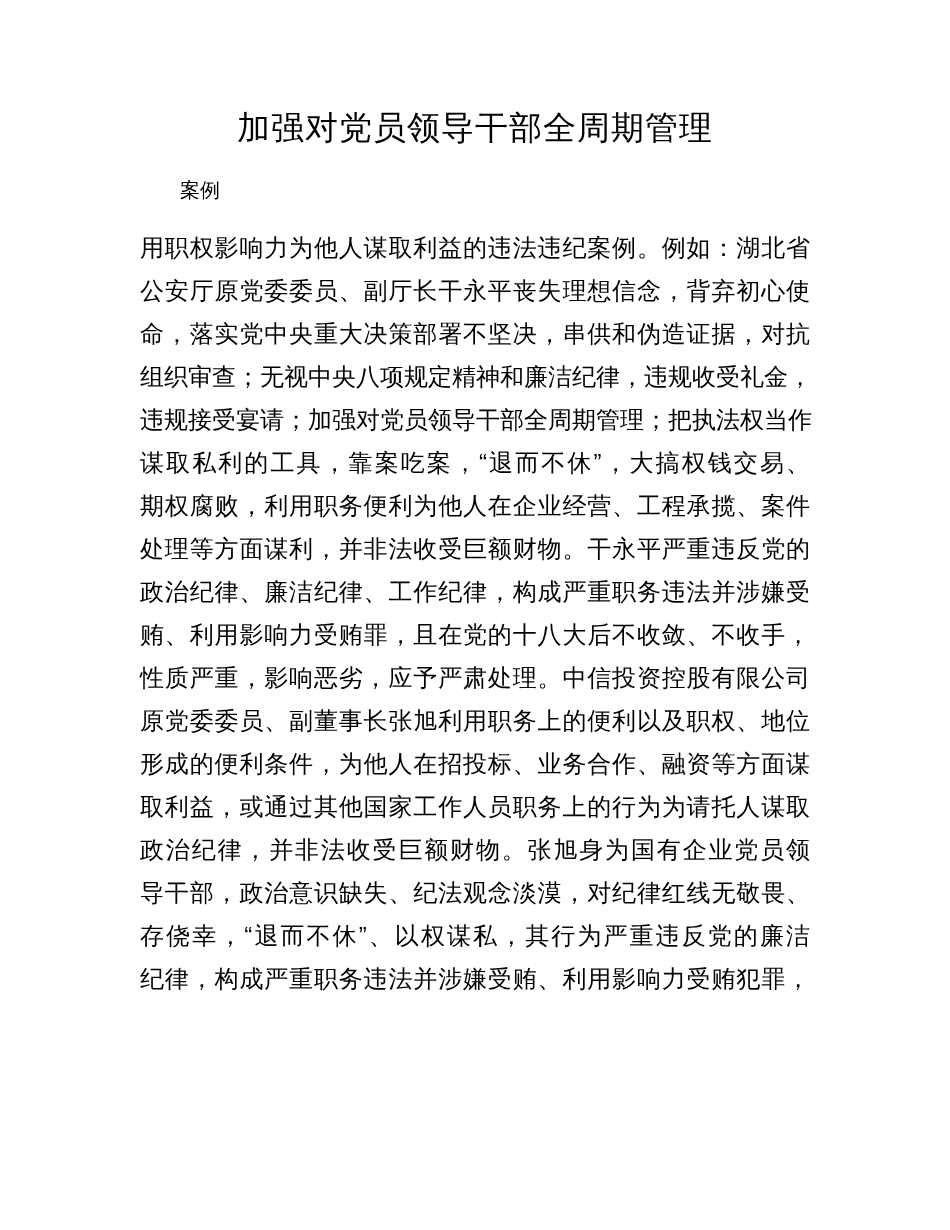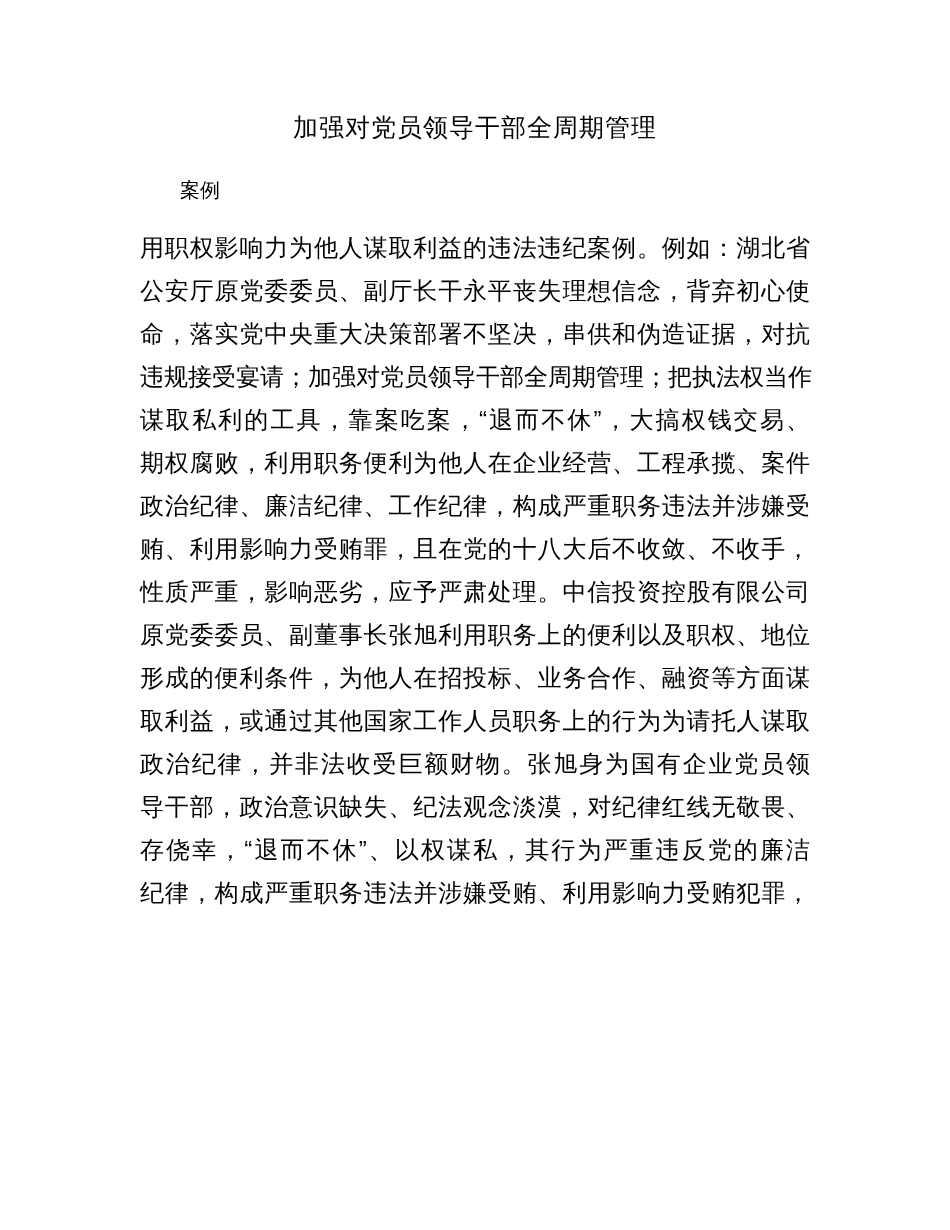--- a/index.html
+++ b/index.html
@@ -13,21 +13,21 @@
     height: 1230px;
     background: #ffffff;
     color: #000000;
     font-family: "Liberation Sans", sans-serif;
     box-sizing: border-box;
     padding: 100px 140px 0 140px;
     overflow: hidden;
   }
   .doc-title {
     margin: 0;
-    font-size: 25px;
+    font-size: 33px;
     font-weight: 400;
     line-height: 55px;
     text-align: center;
     letter-spacing: 1px;
     white-space: nowrap;
   }
   .doc-subtitle {
     margin: 14px 0 0 0;
     font-size: 20px;
     font-weight: 400;
@@ -58,23 +58,25 @@
 <div class="page">
 
   <h1 class="doc-title">加强对党员领导干部全周期管理</h1>
 
   <p class="doc-subtitle">案例</p>
 
   <div class="doc-paragraph">
     <div class="doc-line">用职权影响力为他人谋取利益的违法违纪案例。例如：湖北省</div>
     <div class="doc-line">公安厅原党委委员、副厅长干永平丧失理想信念，背弃初心使</div>
     <div class="doc-line">命，落实党中央重大决策部署不坚决，串供和伪造证据，对抗</div>
+    <div class="doc-line">组织审查；无视中央八项规定精神和廉洁纪律，违规收受礼金，</div>
     <div class="doc-line">违规接受宴请；加强对党员领导干部全周期管理；把执法权当作</div>
     <div class="doc-line">谋取私利的工具，靠案吃案，“退而不休”，大搞权钱交易、</div>
     <div class="doc-line">期权腐败，利用职务便利为他人在企业经营、工程承揽、案件</div>
+    <div class="doc-line">处理等方面谋利，并非法收受巨额财物。干永平严重违反党的</div>
     <div class="doc-line">政治纪律、廉洁纪律、工作纪律，构成严重职务违法并涉嫌受</div>
     <div class="doc-line">贿、利用影响力受贿罪，且在党的十八大后不收敛、不收手，</div>
     <div class="doc-line">性质严重，影响恶劣，应予严肃处理。中信投资控股有限公司</div>
     <div class="doc-line">原党委委员、副董事长张旭利用职务上的便利以及职权、地位</div>
     <div class="doc-line">形成的便利条件，为他人在招投标、业务合作、融资等方面谋</div>
     <div class="doc-line">取利益，或通过其他国家工作人员职务上的行为为请托人谋取</div>
     <div class="doc-line">政治纪律，并非法收受巨额财物。张旭身为国有企业党员领</div>
     <div class="doc-line">导干部，政治意识缺失、纪法观念淡漠，对纪律红线无敬畏、</div>
     <div class="doc-line">存侥幸，“退而不休”、以权谋私，其行为严重违反党的廉洁</div>
     <div class="doc-line">纪律，构成严重职务违法并涉嫌受贿、利用影响力受贿犯罪，</div>

